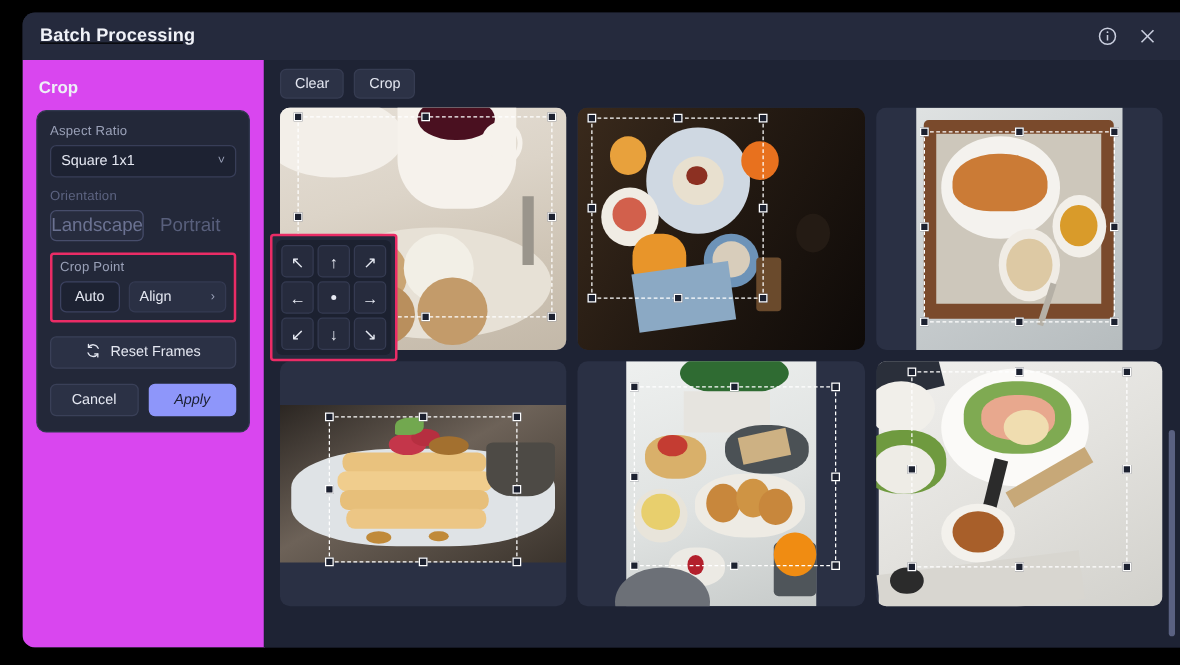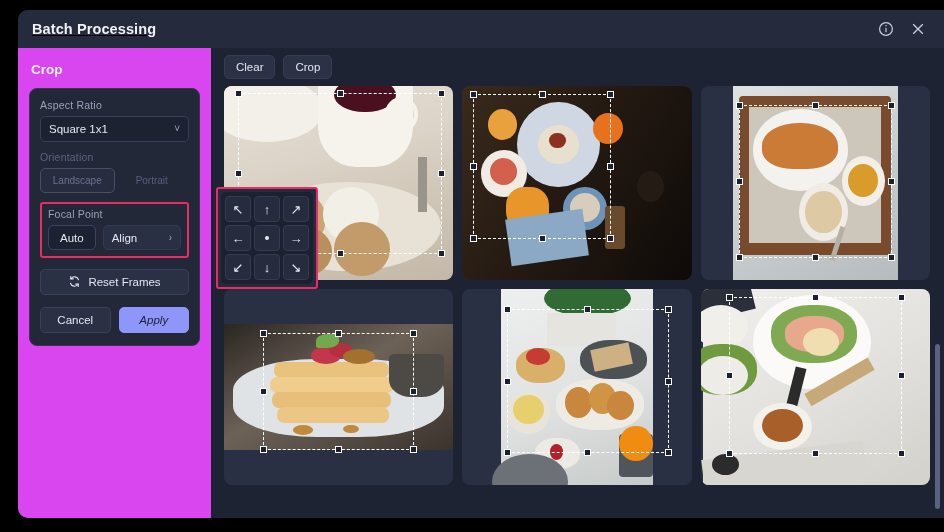--- a/index.html
+++ b/index.html
@@ -98,21 +98,21 @@
     color: #E4E7F1;
     cursor: pointer;
   }
   .select .chev { margin-left: auto; color: #9AA1B8; font-size: 10px; line-height: 1; }
 
   .seg-row { display: flex; gap: 0; margin-bottom: 2px; }
   .seg {
     flex: 1;
     height: 25px;
     display: flex; align-items: center; justify-content: center;
-    font-size: 10px;
+    font-size: 15px;
     color: #585F7C;
     border: 1px solid transparent;
     border-radius: 5px;
     cursor: default;
   }
   .seg.active {
     border-color: #474D6B;
     background: #272C3E;
     color: #6B7292;
   }
@@ -344,21 +344,21 @@
           <span class="chev">˅</span>
         </div>
 
         <div class="field-label dim" style="margin-top:9px">Orientation</div>
         <div class="seg-row">
           <div class="seg active">Landscape</div>
           <div class="seg">Portrait</div>
         </div>
 
         <div class="focal-group">
-          <div class="field-label">Focal Point</div>
+          <div class="field-label">Crop Point</div>
           <div class="focal-row">
             <div class="pill-auto">Auto</div>
             <div class="pill-align">
               <span>Align</span>
               <span class="chev">›</span>
             </div>
           </div>
         </div>
 
         <div class="reset-btn">

